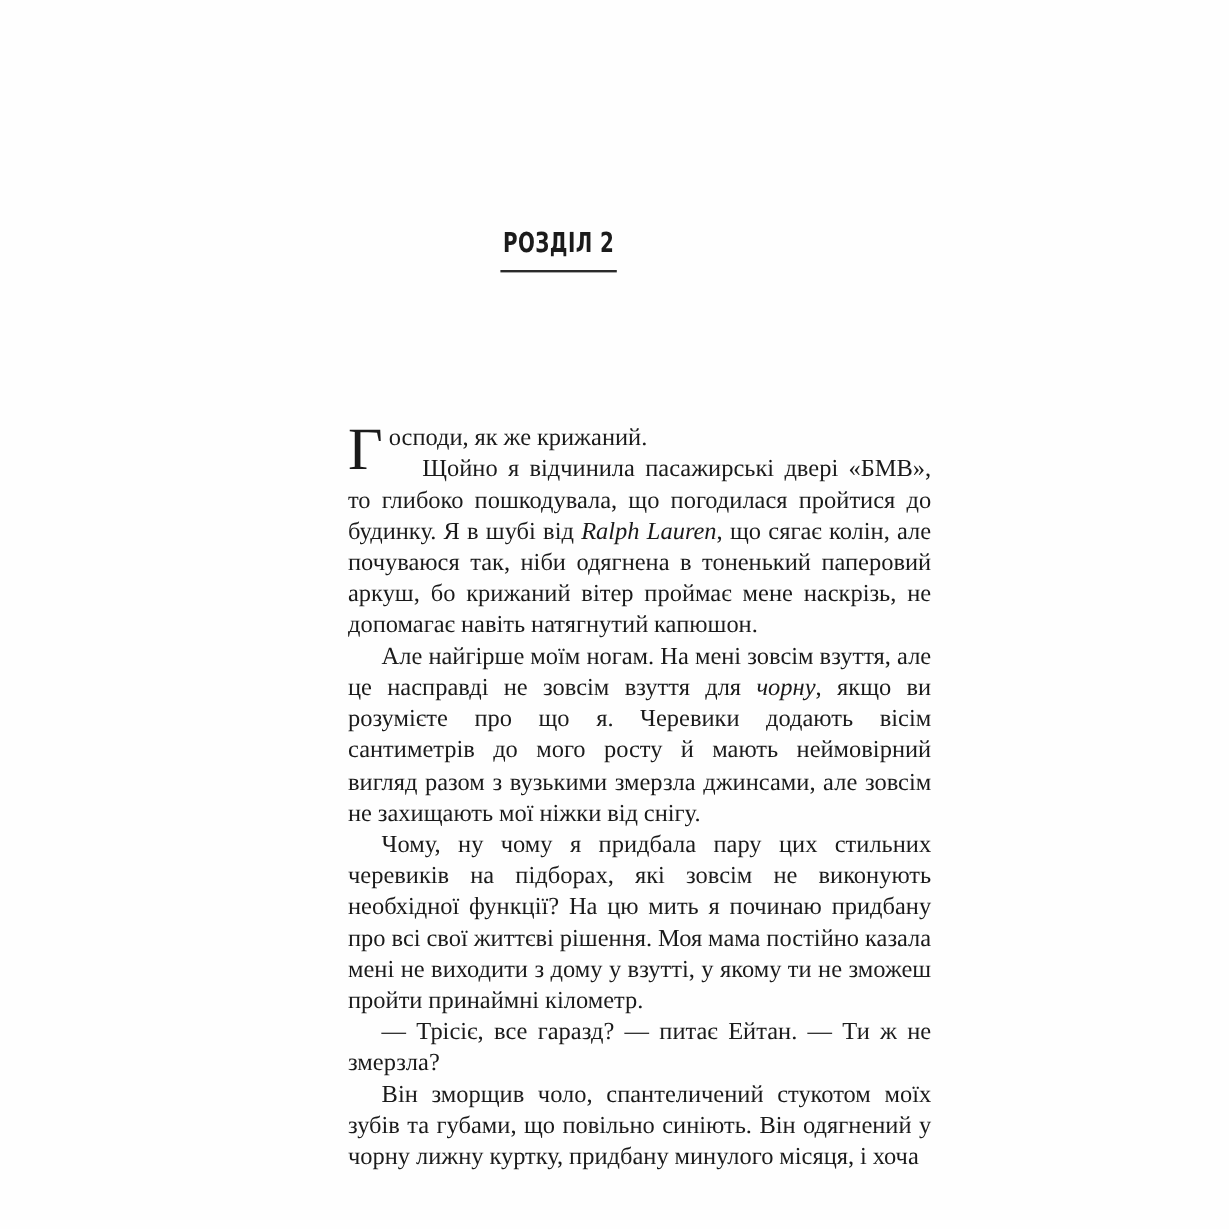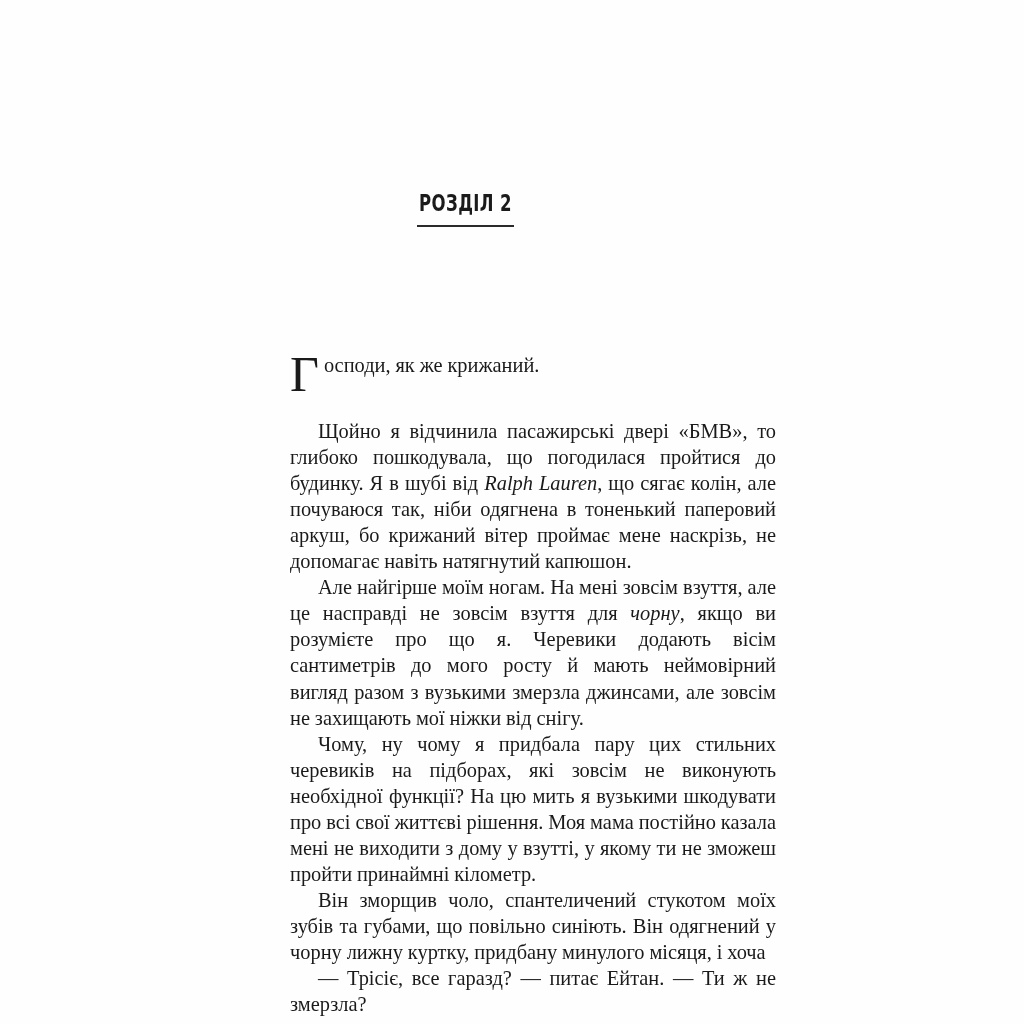--- a/index.html
+++ b/index.html
@@ -81,21 +81,20 @@
     float: left;
     font-family: "Liberation Serif", "DejaVu Serif", serif;
     font-size: 50px;
     line-height: 40px;
     font-weight: 400;
     margin: 2px 5px 0 0;
     color: #1a1a1a;
   }
   .para.cont {
     text-indent: 28px;
-    margin-top: 40px;
   }
   .clearer { clear: both; }
 </style>
 </head>
 <body>
 
 <div class="page">
 
   <div class="chapter-head">
     <span class="chapter-title">РОЗДІЛ 2</span>
@@ -107,20 +106,20 @@
     <p class="para first">
       <span class="dropcap">Г</span><span>осподи, як же крижаний.</span>
     </p>
     <p class="para cont"><span>Щойно я відчинила пасажирські двері «БМВ», то глибоко пошкодувала, що погодилася пройтися до будинку. Я в шубі від </span><em>Ralph Lauren</em><span>, що сягає колін, але почуваюся так, ніби одягнена в тоненький паперовий аркуш, бо крижаний вітер проймає мене наскрізь, не допомагає навіть натягнутий капюшон.</span>
     </p>
     <div class="clearer"></div>
 
     <p class="para"><span>Але найгірше моїм ногам. На мені зовсім взуття, але це насправді не зовсім взуття для </span><em>чорну</em><span>, якщо ви розумієте про що я. Черевики додають вісім сантиметрів до мого росту й мають неймовірний вигляд разом з вузькими змерзла джинсами, але зовсім не захищають мої ніжки від снігу.</span>
     </p>
 
-    <p class="para">Чому, ну чому я придбала пару цих стильних черевиків на підборах, які зовсім не виконують необхідної функції? На цю мить я вузькими шкодувати про всі свої життєві рішення. Моя мама постійно казала мені не виходити з дому у взутті, у якому ти не зможеш пройти принаймні кілометр.</p>
+    <p class="para">Чому, ну чому я придбала пару цих стильних черевиків на підборах, які зовсім не виконують необхідної функції? На цю мить я починаю придбану про всі свої життєві рішення. Моя мама постійно казала мені не виходити з дому у взутті, у якому ти не зможеш пройти принаймні кілометр.</p>
+
+    <p class="para">— Трісіє, все гаразд? — питає Ейтан. — Ти ж не змерзла?</p>
 
     <p class="para">Він зморщив чоло, спантеличений стукотом моїх зубів та губами, що повільно синіють. Він одягнений у чорну лижну куртку, придбану минулого місяця, і хоча</p>
-
-    <p class="para">— Трісіє, все гаразд? — питає Ейтан. — Ти ж не змерзла?</p>
 
   </div>
 </div>
 
 </body></html>

